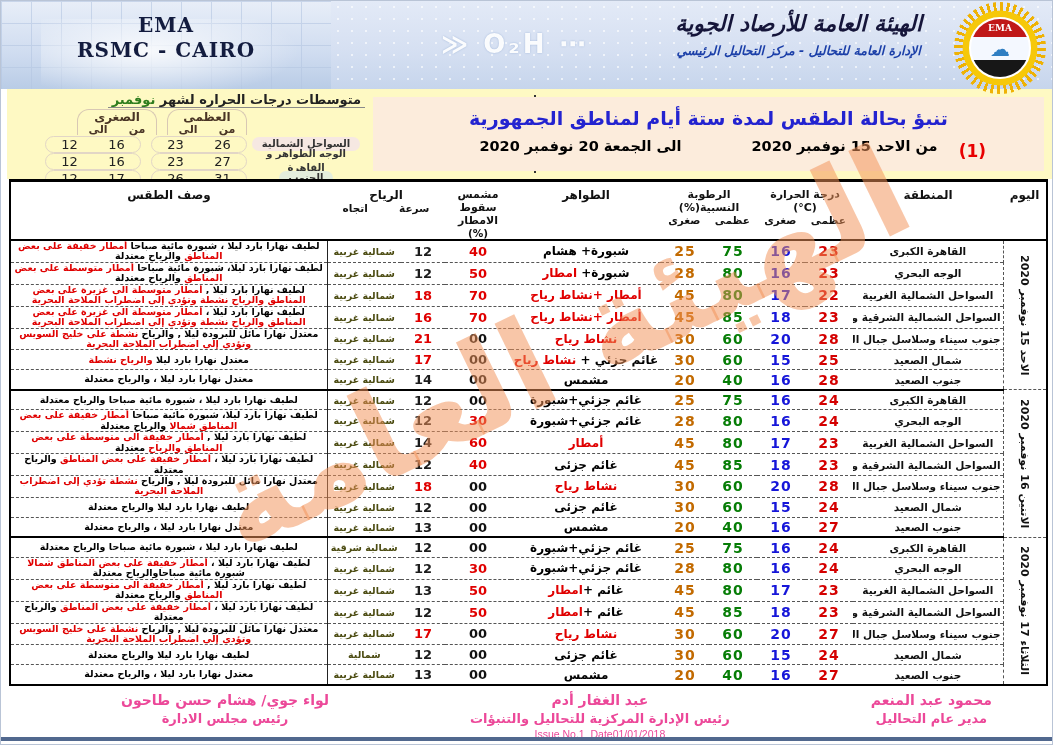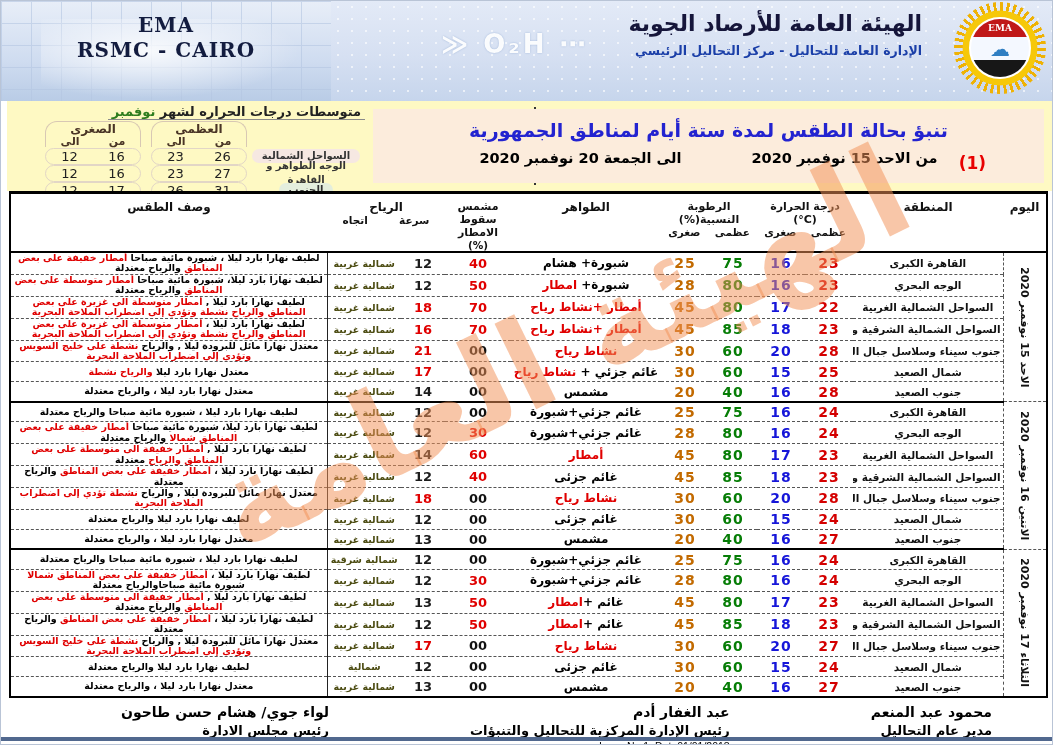--- a/index.html
+++ b/index.html
@@ -1,38 +1,38 @@
 <!DOCTYPE html>
 <html lang="ar"><head>
 <meta charset="utf-8">
 <style>
   * { margin:0; padding:0; box-sizing:border-box; }
   body { background:#888; font-family:"DejaVu Sans", sans-serif; }
   .page { position:relative; width:1053px; height:745px; background:#fff; margin:0 auto;
           overflow:hidden; border:1px solid #b9c4d6; }
 
   
-  .banner { position:relative; height:100px; display:flex; }
+  .banner { position:relative; height:88px; display:flex; }
   .banner-left { position:relative; width:330px; background:
       linear-gradient(180deg,#e8eef8 0%, #cfdcf0 60%, #b9cce6 100%); overflow:hidden; }
   .banner-left:before { content:""; position:absolute; inset:0;
       background-image:linear-gradient(#b4c6e2 1px, transparent 1px),
                        linear-gradient(90deg,#b4c6e2 1px, transparent 1px);
       background-size:30px 22px; opacity:.6; }
   .banner-left:after { content:""; position:absolute; left:40px; top:18px; width:260px; height:80px;
       background:radial-gradient(ellipse at 40% 40%, rgba(255,255,255,.85), rgba(255,255,255,0) 70%); }
   .ema-en { position:relative; z-index:2; font-family:"DejaVu Serif", serif; font-weight:bold;
       color:#131c3f; text-align:center; padding-top:12px; font-size:20px; line-height:1.25; letter-spacing:1px; }
   .banner-right { position:relative; flex:1; background:linear-gradient(180deg,#e3eaf7 0%, #d6e0f2 55%, #c6d5ec 100%); }
   .banner-right:before { content:""; position:absolute; inset:0;
       background-image:radial-gradient(rgba(255,255,255,.9) 1.4px, transparent 1.5px);
       background-size:14px 12px; opacity:.7; }
   .banner-deco { position:absolute; left:110px; top:28px; font-size:26px; font-weight:bold;
       color:rgba(255,255,255,.95); letter-spacing:3px; z-index:2; text-shadow:0 0 2px #9db4d8; }
-  .org { position:absolute; right:130px; top:10px; text-align:right; z-index:3; }
+  .org { position:absolute; right:130px; top:10px; text-align:center; z-index:3;font-style:italic; }
   .org-title { font-size:22px; font-weight:bold; color:#15153a; }
   .org-sub { font-size:12.5px; font-weight:bold; color:#1b3fa8; margin-top:7px; }
 
   
   .logo { position:absolute; right:6px; top:1px; width:92px; height:92px; z-index:4; }
   .logo-rays { position:absolute; inset:0; border-radius:50%;
       background:radial-gradient(circle,#f6c80a 57%, rgba(246,200,10,0) 58%),
                  repeating-conic-gradient(#efb204 0deg 4deg, rgba(239,178,4,0) 4deg 9deg); }
   .logo-inner { position:absolute; inset:15px; border-radius:50%; overflow:hidden;
       border:2px solid #fff; display:flex; flex-direction:column; background:#fff; }
@@ -43,21 +43,21 @@
   .logo-band-black { flex:1; background:#171717; }
 
   
   .subheader { position:relative; height:90px; background:#fef9c3;margin-left:6px; }
   .avg { position:absolute; right:auto; left:6px; top:0; width:352px; direction:rtl; }
   .avg-title { font-size:13px; font-weight:bold; color:#222; padding:2px 4px 0;
       border-bottom:1px solid #8a8a8a; display:inline-block; }
   .avg-title .month { color:#2e7d1e; }
   .avg-head { display:flex; direction:rtl; margin-top:1px; }
   .avg-head .spacer { width:118px; }
-  .avg-group { width:96px; text-align:center; border:1px solid #d8c8b4; border-bottom:none;
+  .avg-group { width:80px; text-align:center; border:1px solid #d8c8b4; border-bottom:none;
       border-radius:12px 12px 0 0; color:#4a3526; font-weight:bold; font-size:12px; line-height:1.05;
       padding-top:1px; margin-left:10px; }
   .avg-sub { display:flex; justify-content:space-around; font-size:11px; }
   .avg-row { display:flex; direction:rtl; align-items:center; height:16px; margin-top:1px; }
   .avg-region { width:118px; text-align:center; font-size:10px; font-weight:bold; color:#333; }
   .avg-region .pill { display:inline-block; border-radius:9px; padding:0 10px; line-height:14px; }
   .avg-nums { display:flex; direction:rtl; width:96px; justify-content:space-around;
       border:1px solid #e2d6c6; border-radius:9px; margin-left:10px; font-size:13px; color:#222; }
 
   .sub-vline { position:absolute; left:527px; top:6px; height:78px; width:2px; background:#333; }
@@ -91,21 +91,21 @@
   .c-rain { font-size:13px; }
   .c-speed { font-size:13px; color:#1c1c1c; }
   .c-dir { font-size:9.5px; color:#4c4c12; white-space:nowrap; }
   .c-desc { font-size:9.5px; line-height:1.1; border-right:1px solid #222 !important; }
   .sr { color:#e00000; }
   .sk { color:#000; }
 
   
   .signatures { display:flex; direction:rtl; justify-content:space-between; padding:6px 60px 0 120px;
       height:58px; }
-  .sig { font-weight:bold; color:#000000; }
+  .sig { text-align:center; font-weight:bold; color:#ec4899; }
   .sig-name { font-size:14px; }
   .sig-title { font-size:13px; margin-top:3px; }
   .sig-issue { font-size:10.5px; font-weight:normal; font-family:"Liberation Sans", sans-serif; margin-top:2px; }
   .rule { height:3px; background:#000; margin:0 8px; }
   .contact-bar { direction:rtl; text-align:center; font-size:9.8px; font-weight:bold; color:#111;
       padding:4px 4px 3px; white-space:nowrap; overflow:hidden; }
   .bottom-line { position:absolute; left:0; right:0; bottom:3px; height:4px; background:#51688e; }
 
   
   .watermark { position:absolute; left:-30px; top:275px; width:1180px; text-align:center;

